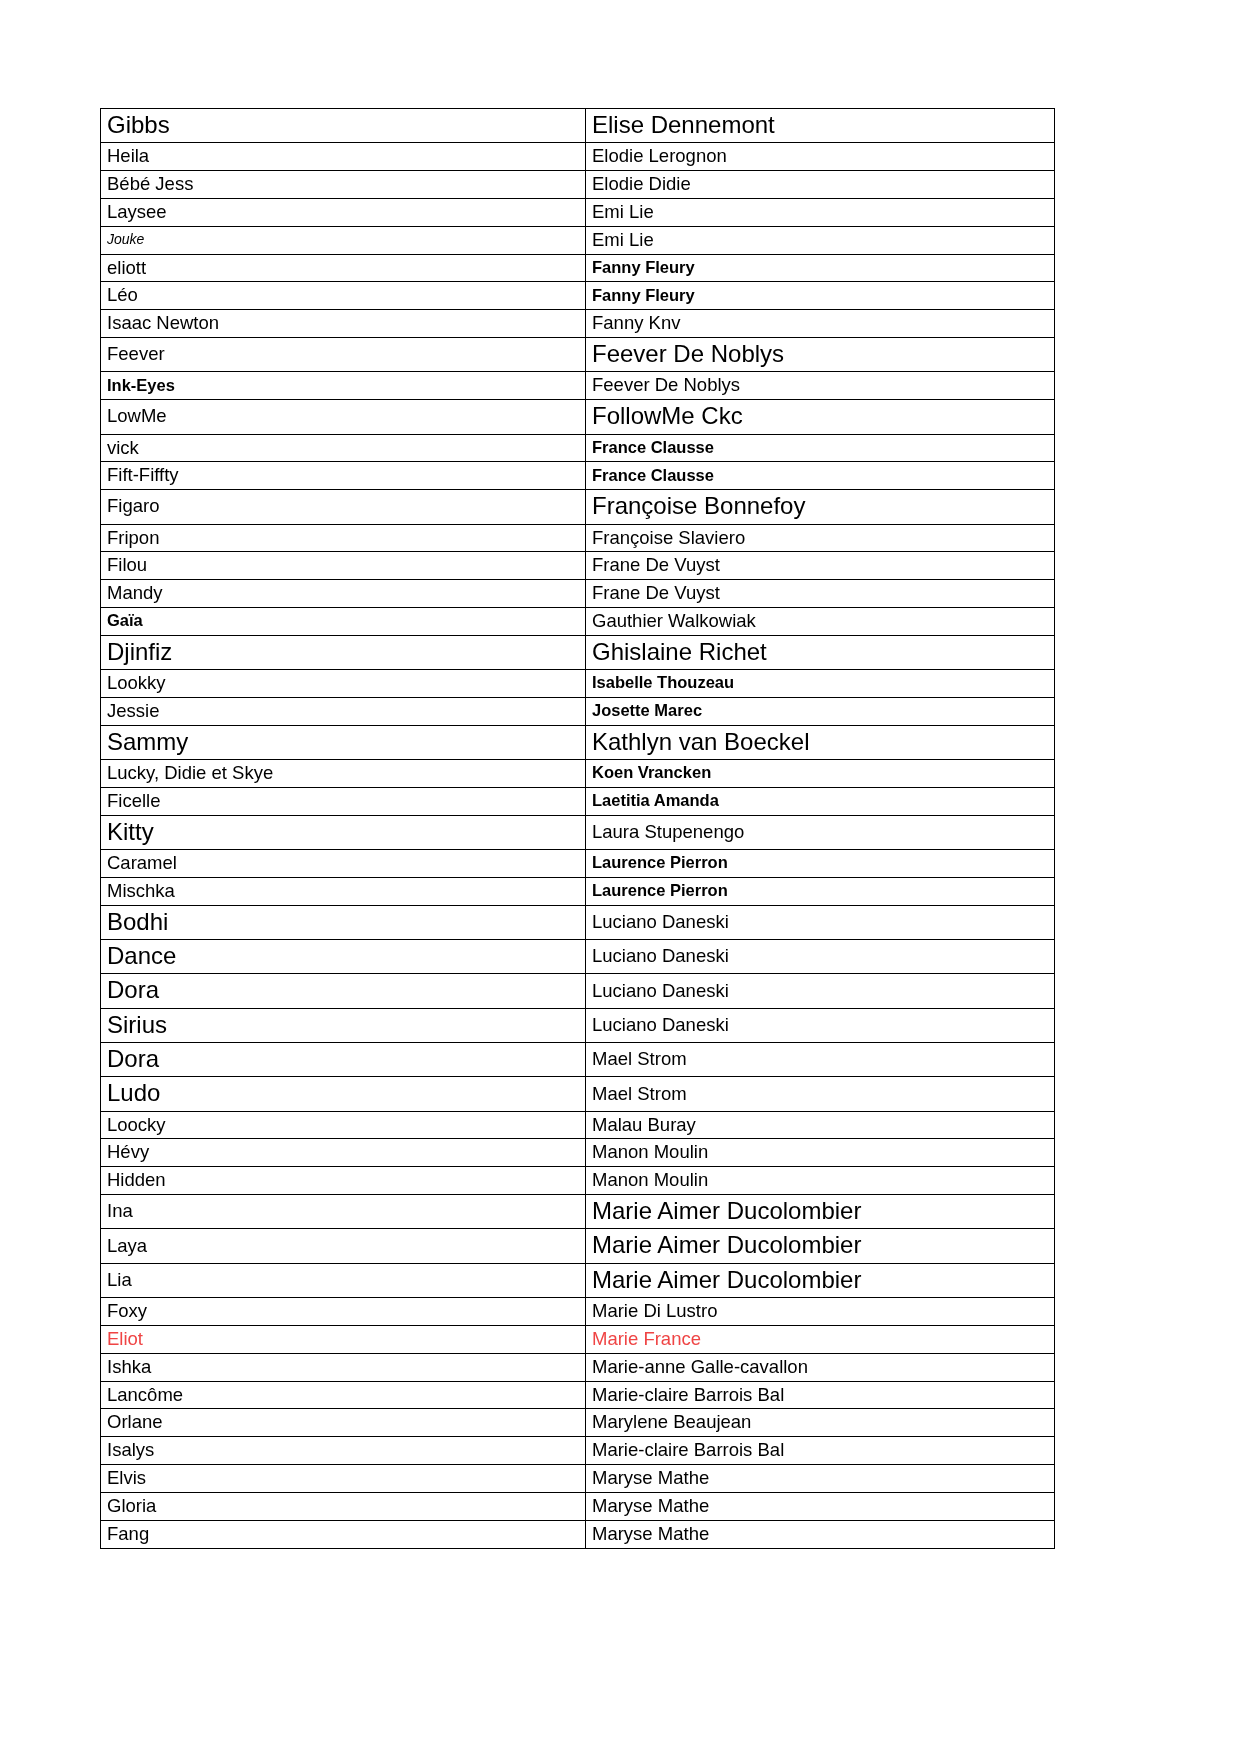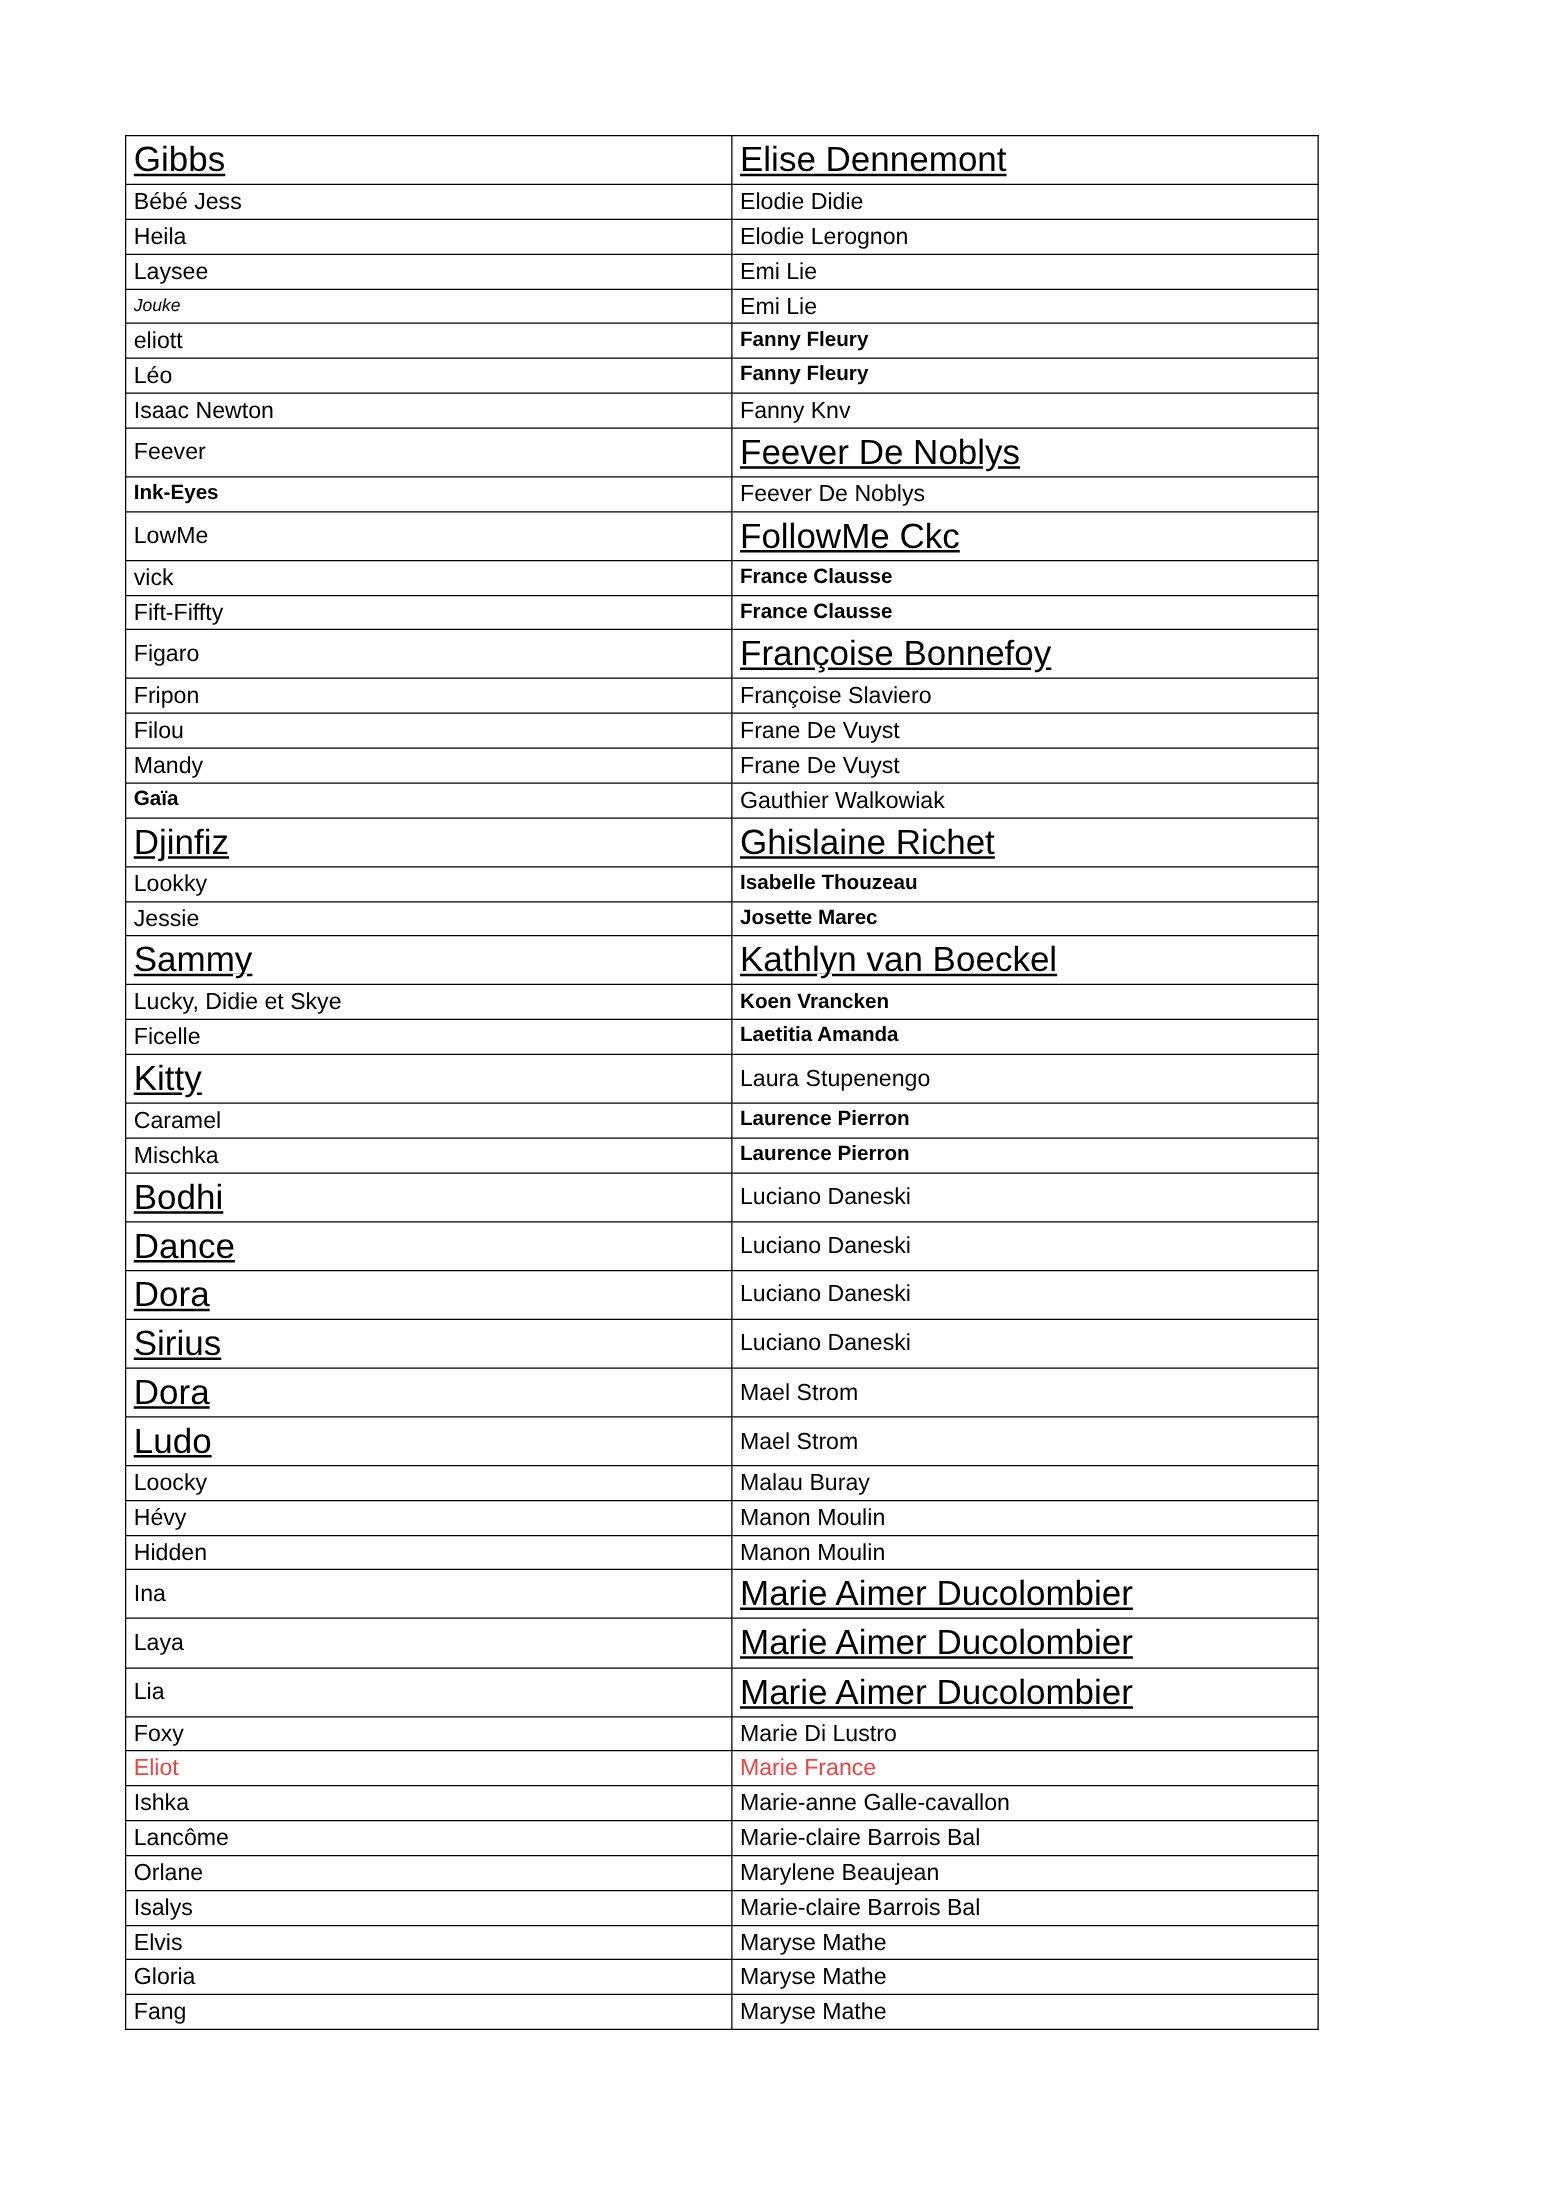--- a/index.html
+++ b/index.html
@@ -38,42 +38,42 @@
     overflow: hidden;
     line-height: 1.18;
   }
   td.col-left { width: 472px; }
   td.col-right { width: 456px; }
 
   
   .fs-xs { font-size: 14px; font-style: italic; }
   .fs-s  { font-size: 16.5px; font-weight: bold; }
   .fs-m  { font-size: 18.5px; }
-  .fs-l  { font-size: 28px; text-decoration: underline; }
+  .fs-l  { font-size: 24px; }
 
   .blue { color: #ef4444; }
 </style>
 </head>
 <body>
 
 <div class="page">
   <div class="table-wrap">
     <table class="names-table">
       <tbody id="names-table-body">
           <tr>
             <td class="col-left fs-l">Gibbs</td>
             <td class="col-right fs-l">Elise Dennemont</td>
           </tr>
           <tr>
+            <td class="col-left fs-m">Heila</td>
+            <td class="col-right fs-m">Elodie Lerognon</td>
+          </tr>
+          <tr>
             <td class="col-left fs-m">Bébé Jess</td>
             <td class="col-right fs-m">Elodie Didie</td>
-          </tr>
-          <tr>
-            <td class="col-left fs-m">Heila</td>
-            <td class="col-right fs-m">Elodie Lerognon</td>
           </tr>
           <tr>
             <td class="col-left fs-m">Laysee</td>
             <td class="col-right fs-m">Emi Lie</td>
           </tr>
           <tr>
             <td class="col-left fs-xs">Jouke</td>
             <td class="col-right fs-m">Emi Lie</td>
           </tr>
           <tr>

